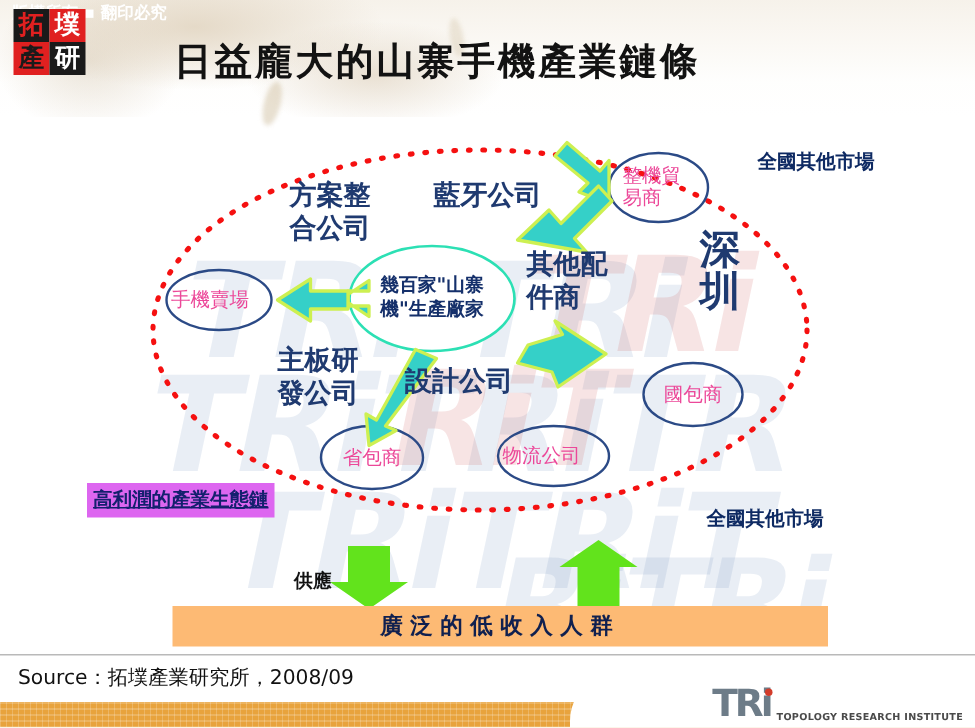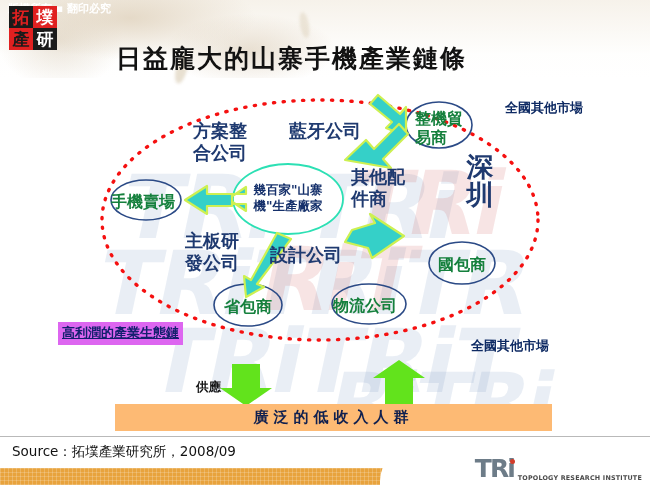--- a/index.html
+++ b/index.html
@@ -88,37 +88,36 @@
     position: absolute;
     left: 0; top: 24px;
     width: 583px;
     text-align: center;
     font-family: "DejaVu Serif", "Liberation Serif", serif;
     font-size: 25px;
     font-weight: bold;
     color: #121212;
     letter-spacing: 2px;
     z-index: 15;
-    margin-top: 18px;
   }
 
   
   .diagram {
     position: absolute;
     left: 0; top: 78px;
     width: 650px; height: 300px;
   }
   .diagram svg { position: absolute; left: 0; top: 0; }
 
   
   .node-label {
     position: absolute;
-    color: #15803d;
-    font-size: 16px;
-    font-weight: bold;
+    color: #ec4899;
+    font-size: 13px;
+    font-weight: normal;
     line-height: 1.18;
     text-align: center;
     white-space: pre;
     z-index: 6;
   }
   .plain-label {
     position: absolute;
     color: #1f3a70;
     font-size: 18px;
     font-weight: bold;

